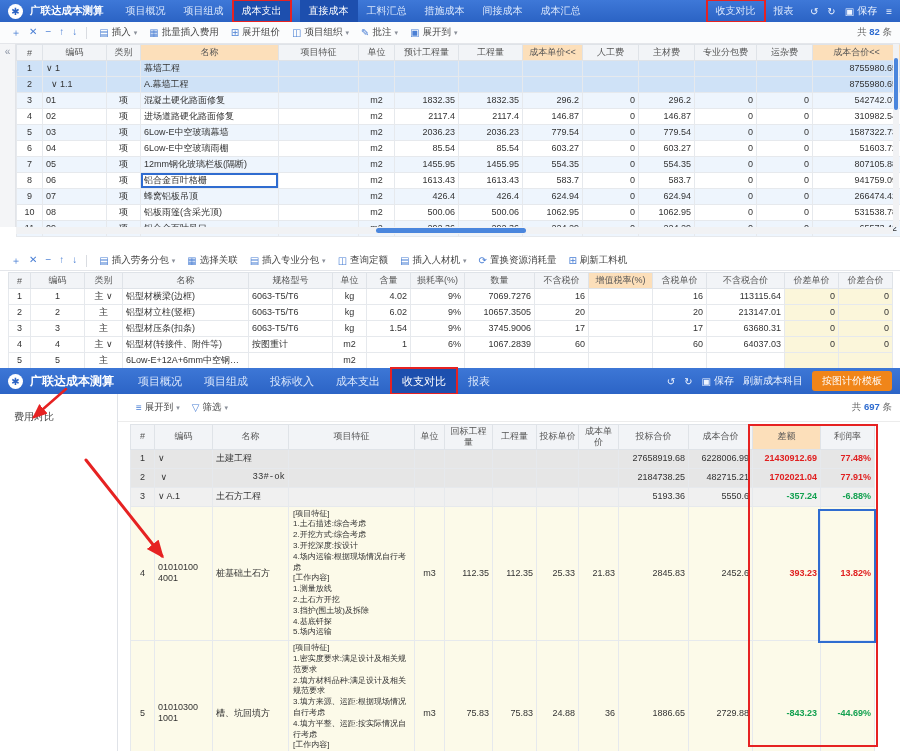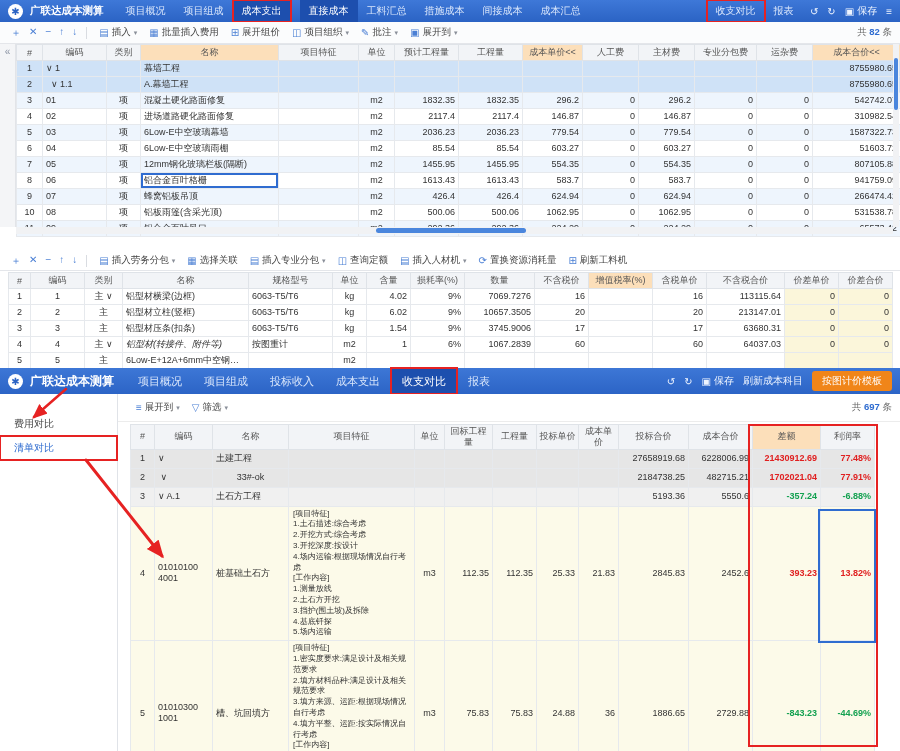--- a/index.html
+++ b/index.html
@@ -37,21 +37,21 @@
   .tb-item{display:flex;align-items:center;gap:3px;padding:0 6px;white-space:nowrap;cursor:pointer;}
   .tb-item .glyph{color:#4a7fd4;font-size:10px;}
   .caret{font-size:7px;color:#8a8f99;}
   .count{margin-left:auto;color:#666;white-space:nowrap;}
   .count b{color:#2f6cd0;}
 
   
   .leftstrip{position:absolute;left:0;top:44px;width:16px;height:183px;background:#f4f5f7;border-right:1px solid #e2e4e8;color:#8a93a3;font-size:10px;text-align:center;padding-top:2px;cursor:pointer;}
   .dp-title{position:absolute;left:0;top:236px;width:900px;height:15px;background:#eef3fa;border-top:1px solid #c9d6ea;border-bottom:1px solid #dde6f2;font-size:9.5px;color:#2f6cd0;padding:1px 8px;}
   .bw-bg{position:absolute;left:0;top:394px;width:900px;height:357px;background:#fff;border-top:1px solid #d8dde5;}
-  .bw-sidebar{position:absolute;left:0;top:394px;width:118px;height:357px;background:#fff;border-right:1px solid #e0e3e8;padding-top:18px;}
+  .bw-sidebar{position:absolute;left:0;top:394px;width:118px;height:357px;background:#fff;border-right:1px solid #e0e3e8;padding-top:11px;}
   .sb-item{padding:5px 14px;font-size:10px;color:#444;cursor:pointer;white-space:nowrap;}
   .sb-item.active{color:#2f6cd0;}
 
   
   table.grid{position:absolute;border-collapse:collapse;table-layout:fixed;background:#fff;font-size:9px;color:#333;}
   .grid th{background:#f2f4f7;border:1px solid #dfe3e8;font-weight:normal;color:#555;padding:1px 2px;height:16px;white-space:nowrap;overflow:hidden;text-align:center;}
   .grid td{border:1px solid #e6e9ed;padding:1px 3px;height:14px;line-height:13px;white-space:nowrap;overflow:hidden;text-overflow:ellipsis;vertical-align:middle;}
   #top-table{left:16px;top:44px;}
   #top-table tbody tr:nth-child(2n+3) td{background:#eef5fd;}
   #top-table .group td{background:#cfe2f7 !important;}
@@ -511,21 +511,21 @@
           <td style="text-align: right;"></td>
           <td style="text-align: right;">17</td>
           <td style="text-align: right;">63680.31</td>
           <td class="ylw" style="text-align: right;">0</td>
           <td class="ylw" style="text-align: right;">0</td>
         </tr>
         <tr>
           <td style="text-align: center;">4</td>
           <td style="text-align: center;">4</td>
           <td style="text-align: center;">主 ∨</td>
-          <td style="text-align: left; font-style: italic;">铝型材(转接件、附件等)</td>
+          <td style="text-align: left;">铝型材(转接件、附件等)</td>
           <td style="text-align: left;">按图重计</td>
           <td style="text-align: center;">m2</td>
           <td style="text-align: right;">1</td>
           <td style="text-align: right;">6%</td>
           <td style="text-align: right;">1067.2839</td>
           <td style="text-align: right;">60</td>
           <td style="text-align: right;"></td>
           <td style="text-align: right;">60</td>
           <td style="text-align: right;">64037.03</td>
           <td class="ylw" style="text-align: right;">0</td>
@@ -570,21 +570,20 @@
           <span>保存</span>
         </span>
       <span class="act">刷新成本科目</span>
       <span class="btn-primary">按图计价模板</span>
     </div>
   </div>
 
   <div class="bw-bg"></div>
   <div class="bw-sidebar" id="bw-sidebar">
       <div class="sb-item">费用对比</div>
-      <div class="sb-item active red-outline">清单对比</div>
     </div>
 
   <div class="toolbar bw-toolbar">
     <span class="items" id="bw-items">
         <span class="tb-item">
           <span class="glyph">≡</span>
           <span>展开到</span>
           <span class="caret">▾</span>
         </span>
         <span class="tb-item">
@@ -641,21 +640,21 @@
           <td style="text-align: right;"></td>
           <td style="text-align: right;"></td>
           <td style="text-align: right;">27658919.68</td>
           <td style="text-align: right;">6228006.99</td>
           <td class="red" style="text-align: right;">21430912.69</td>
           <td class="red" style="text-align: right;">77.48%</td>
         </tr>
         <tr class="g1">
           <td style="text-align: center;">2</td>
           <td class="pre" style="text-align: left;">&nbsp;∨</td>
-          <td style="text-align: center;">33#-ok</td>
+          <td style="text-align: right; font-family: Liberation Mono, monospace;">33#-ok</td>
           <td class="feature" style="text-align: left;"></td>
           <td style="text-align: center;"></td>
           <td style="text-align: right;"></td>
           <td style="text-align: right;"></td>
           <td style="text-align: right;"></td>
           <td style="text-align: right;"></td>
           <td style="text-align: right;">2184738.25</td>
           <td style="text-align: right;">482715.21</td>
           <td class="red" style="text-align: right;">1702021.04</td>
           <td class="red" style="text-align: right;">77.91%</td>

